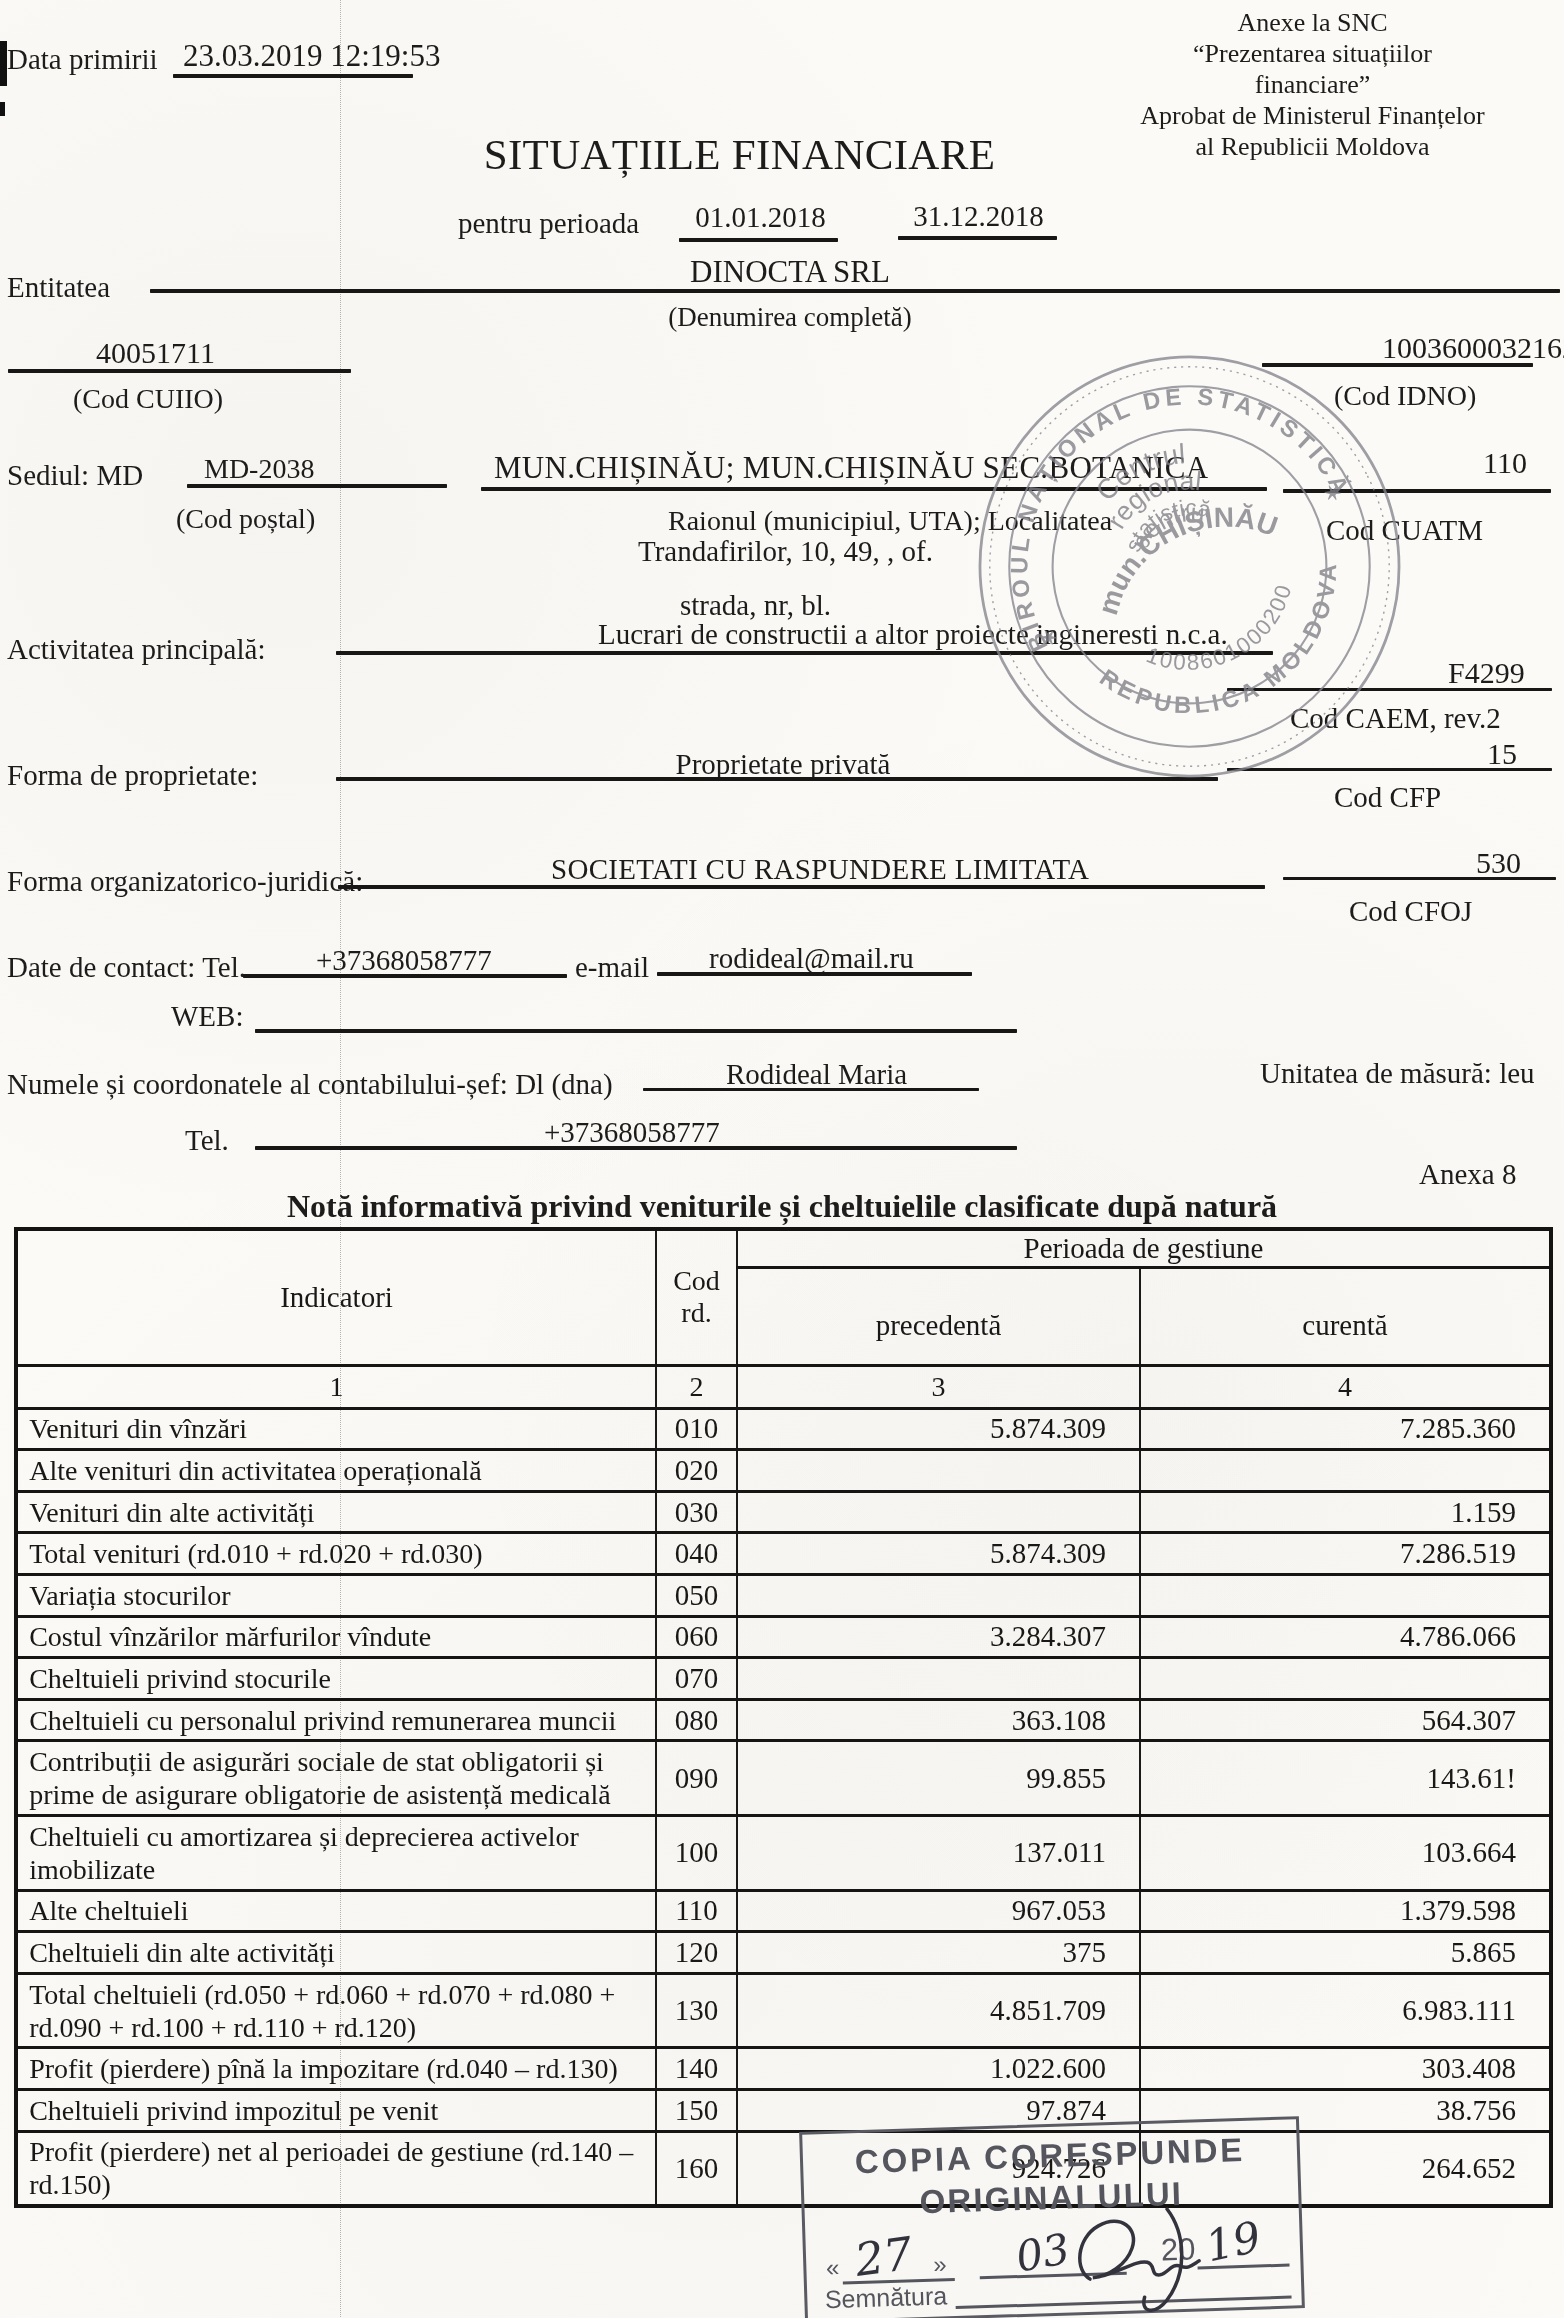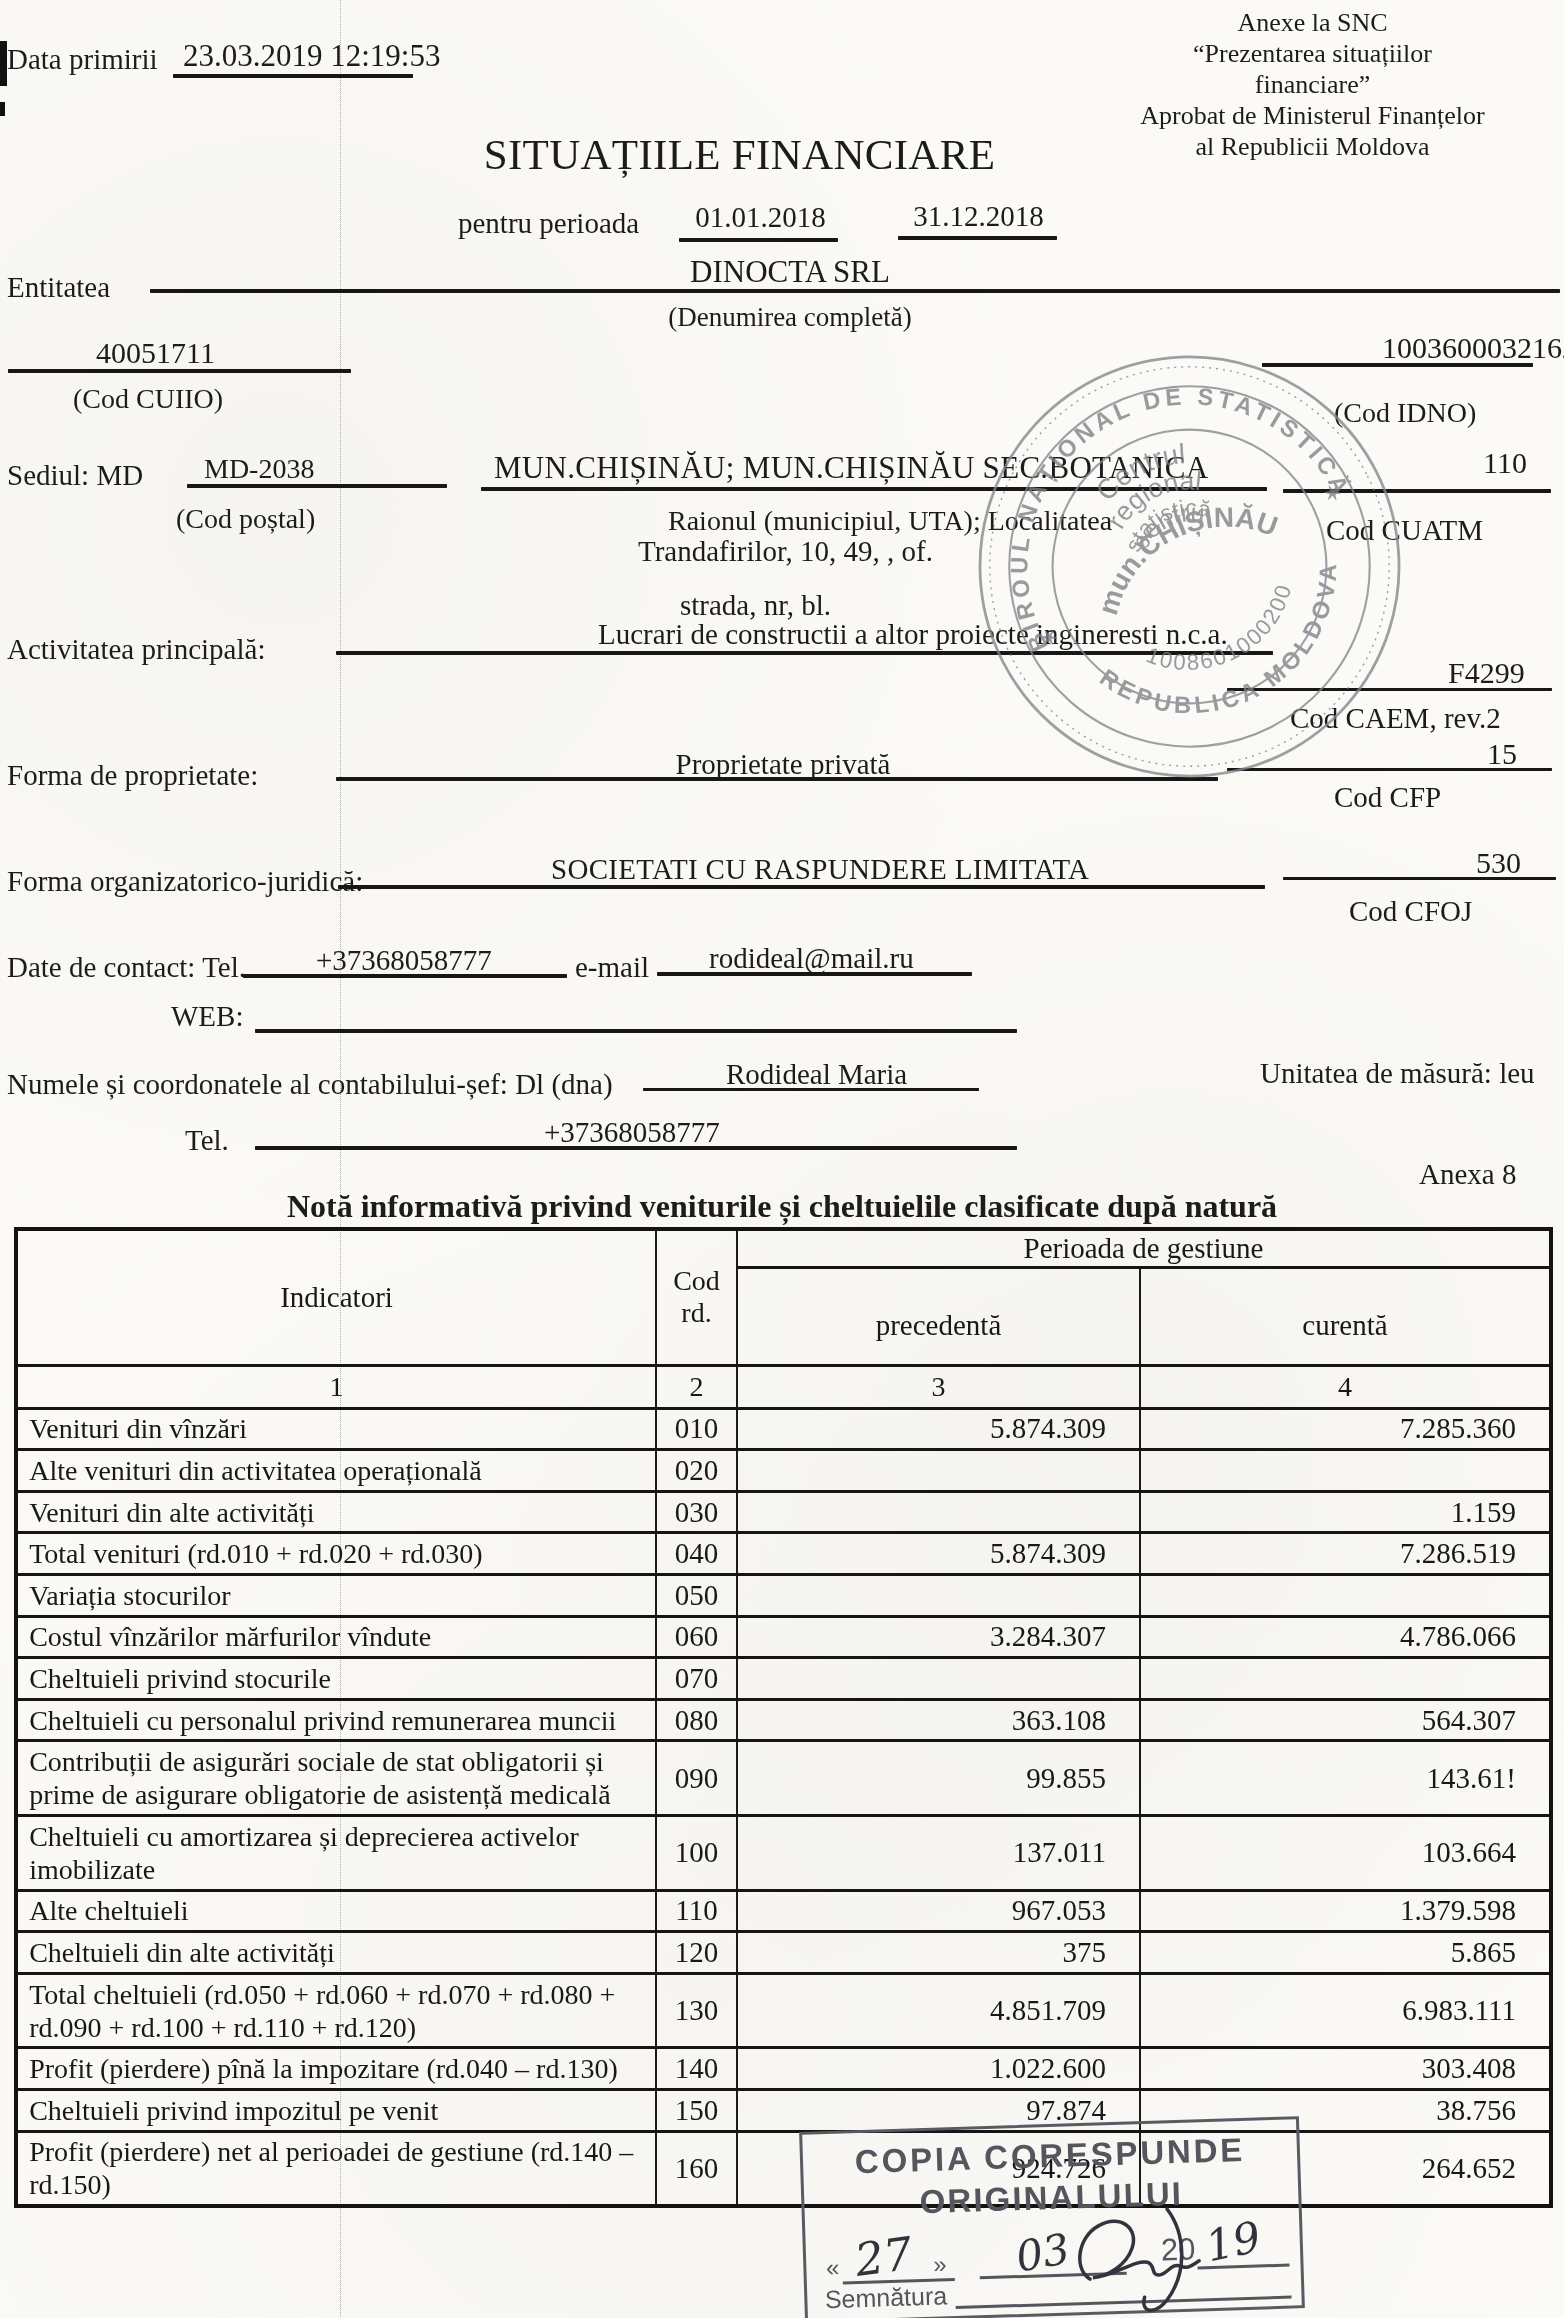--- a/index.html
+++ b/index.html
@@ -95,21 +95,21 @@
   <div class="abs ctr" style="left:650px;top:254px;width:280px;font-size:31px;">DINOCTA SRL</div>
   <div class="rule" style="left:150px;top:289px;width:1410px;"></div>
   <div class="abs ctr" style="left:650px;top:302px;width:280px;font-size:27px;">(Denumirea completă)</div>
 
   <div class="abs lbl" style="left:96px;top:336px;font-size:30px;">40051711</div>
   <div class="rule" style="left:8.4px;top:369px;width:343px;"></div>
   <div class="abs lbl" style="left:73px;top:383px;font-size:28px;">(Cod CUIIO)</div>
 
   <div class="abs lbl" style="left:1350px;top:331px;font-size:30px;margin-left:32px;">1003600032162</div>
   <div class="rule" style="left:1262px;top:363px;width:271px;"></div>
-  <div class="abs lbl" style="left:1334px;top:380px;font-size:28px;margin-top:17px;">(Cod IDNO)</div>
+  <div class="abs lbl" style="left:1334px;top:380px;font-size:28px;">(Cod IDNO)</div>
 
   <div class="abs lbl" style="left:7px;top:459px;font-size:29px;">Sediul: MD</div>
   <div class="abs lbl" style="left:204px;top:453px;font-size:28px;">MD-2038</div>
   <div class="rule" style="left:187px;top:484px;width:260px;"></div>
   <div class="abs lbl" style="left:176px;top:503px;font-size:28px;">(Cod poștal)</div>
 
   <div class="abs lbl caps" style="left:494px;top:450px;font-size:31px;">MUN.CHIȘINĂU; MUN.CHIȘINĂU SEC.BOTANICA</div>
   <div class="rule" style="left:481px;top:487px;width:786px;"></div>
   <div class="abs lbl" style="left:1483px;top:446px;font-size:30px;">110</div>
   <div class="rule" style="left:1283px;top:489px;width:268px;"></div>

